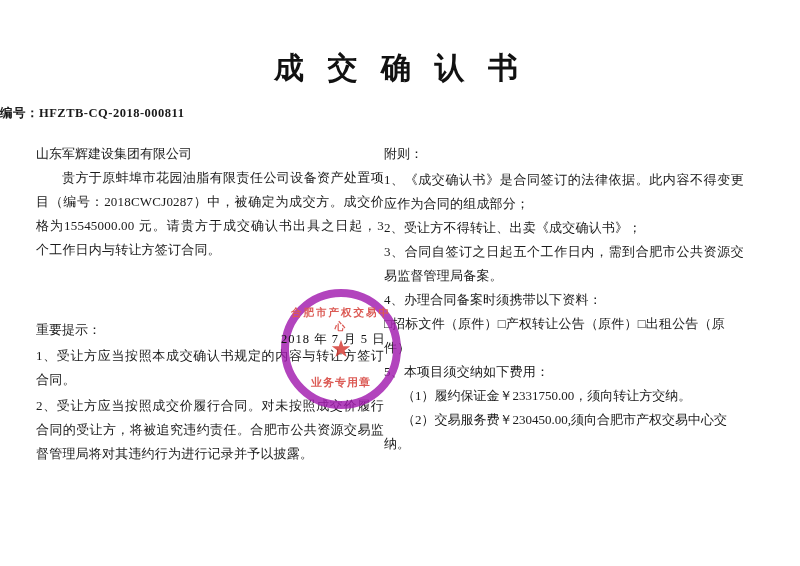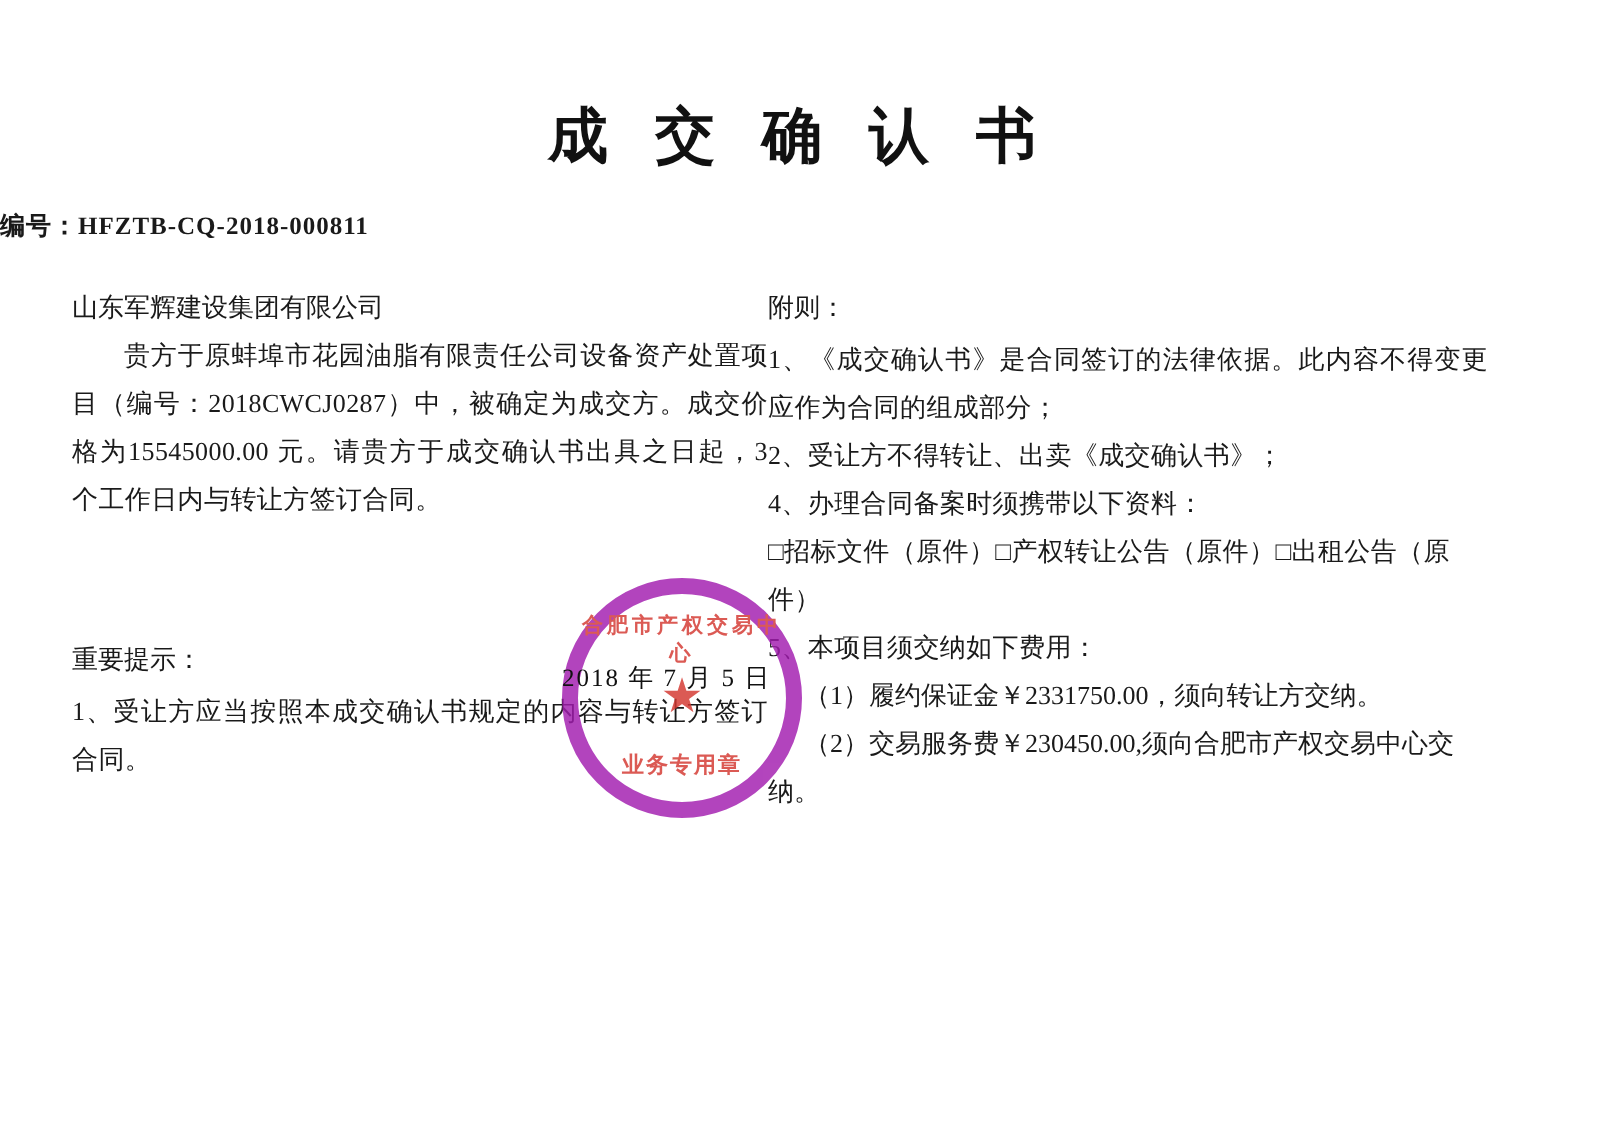--- a/index.html
+++ b/index.html
@@ -158,26 +158,28 @@
   <div class="columns">
 
     <div class="col-left">
       <div class="recipient">山东军辉建设集团有限公司</div>
       <div class="para indent">贵方于原蚌埠市花园油脂有限责任公司设备资产处置项目（编号：2018CWCJ0287）中，被确定为成交方。成交价格为15545000.00 元。请贵方于成交确认书出具之日起，3 个工作日内与转让方签订合同。</div>
 
       <div class="gap-lg"></div>
 
       <div class="section-head">重要提示：</div>
       <div class="para">1、受让方应当按照本成交确认书规定的内容与转让方签订合同。</div>
+      <div class="para">2、受让方应当按照成交价履行合同。对未按照成交价履行合同的受让方，将被追究违约责任。合肥市公共资源交易监督管理局将对其违约行为进行记录并予以披露。</div>
     </div>
 
     <div class="col-right">
       <div class="section-head">附则：</div>
       <div class="item">1、《成交确认书》是合同签订的法律依据。此内容不得变更应作为合同的组成部分；</div>
       <div class="item">2、受让方不得转让、出卖《成交确认书》；</div>
+      <div class="item">3、合同自签订之日起五个工作日内，需到合肥市公共资源交易监督管理局备案。</div>
       <div class="item">4、办理合同备案时须携带以下资料：</div>
       <div class="checkline">□招标文件（原件）□产权转让公告（原件）□出租公告（原件）</div>
       <div class="item">5、本项目须交纳如下费用：</div>
       <div class="subitem">（1）履约保证金￥2331750.00，须向转让方交纳。</div>
       <div class="subitem">（2）交易服务费￥230450.00,须向合肥市产权交易中心交纳。</div>
     </div>
 
   </div>
 
   <div class="seal">

